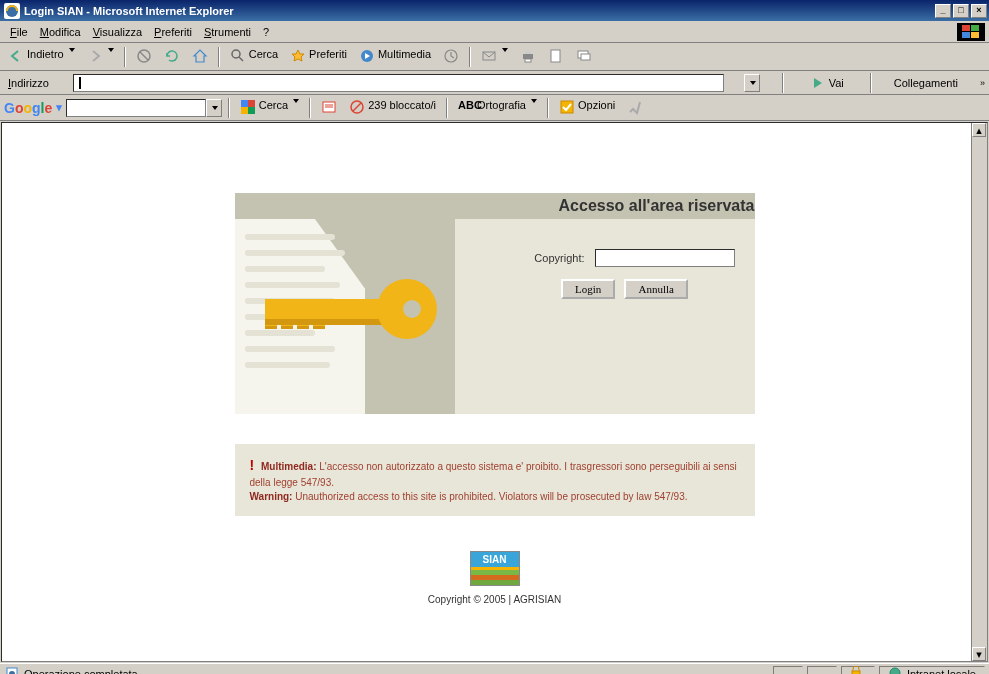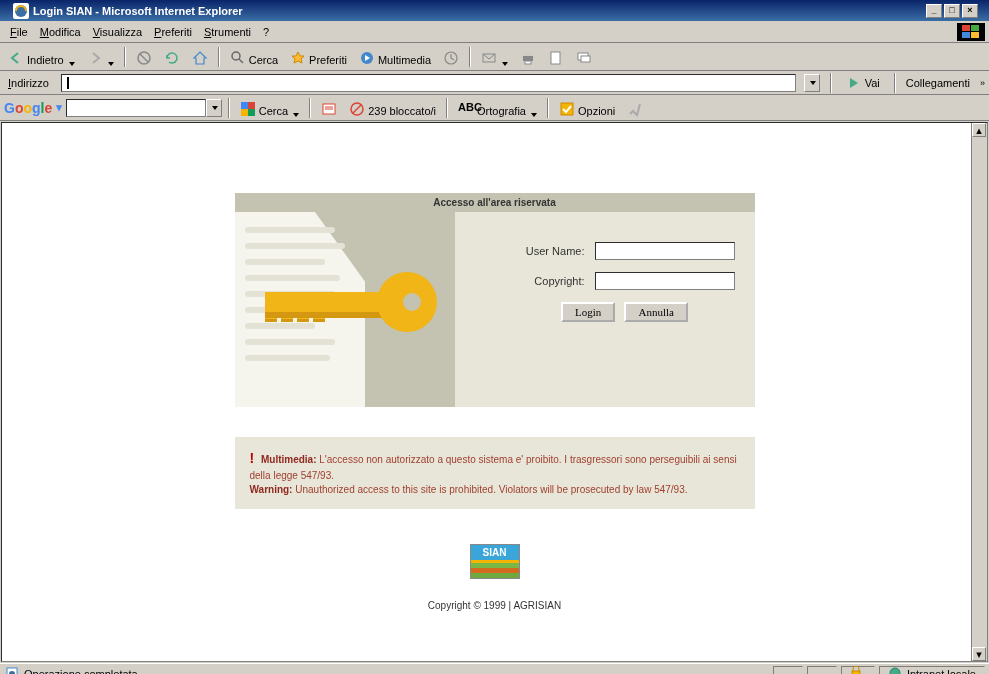--- a/index.html
+++ b/index.html
@@ -11,44 +11,44 @@
     overflow: hidden;
     width: 989px;
     height: 674px;
   }
   .titlebar {
     background: linear-gradient(to bottom, #0a246a, #3a6ea5);
     height: 21px;
     display: flex;
     align-items: center;
     justify-content: space-between;
-    padding: 0 11px;
+    padding: 0 2px;
     color: white;
   }
   .titlebar-left { display:flex; align-items:center; gap:4px; font-weight:bold; padding-left:2px;}
   .titlebar-icon { width:16px; height:16px; background:#fff; display:inline-block; border-radius:2px;}
   .title-icons { display:flex; gap:2px;}
   .title-btn { width:16px; height:14px; background:#d4d0c8; border:1px solid #fff; border-right-color:#808080; border-bottom-color:#808080; font-size:9px; font-weight:bold; text-align:center; line-height:11px; color:#000;}
   .menubar {
     background:#d4d0c8; height:22px; display:flex; align-items:center; padding:0 4px; gap:0; border-bottom:1px solid #808080; justify-content:space-between;
   }
   .menu-items { display:flex; align-items:center; }
   .menu-item { padding:2px 6px; cursor:default;}
   .menu-item u { text-decoration:underline;}
   .win-flag { width:28px; height:18px; background:#000; display:flex; align-items:center; justify-content:center;}
   .win-flag-inner { width:18px; height:14px; }
   .toolbar {
     background:#d4d0c8; height:28px; display:flex; align-items:center; padding:0 4px; gap:4px; border-bottom:1px solid #808080;
   }
-  .tb-btn { display:flex; align-items:flex-end; gap:3px; padding:2px 4px; cursor:default; height:22px;}
+  .tb-btn { display:flex; align-items:flex-start; gap:3px; padding:2px 4px; cursor:default; height:22px;}
   .tb-sep { width:2px; height:20px; border-left:1px solid #808080; border-right:1px solid #fff; margin:0 2px;}
   .tb-icon { width:16px; height:16px; display:inline-block;}
   .arrow-down { width:0; height:0; border-left:3px solid transparent; border-right:3px solid transparent; border-top:4px solid #000; display:inline-block; margin-left:2px;}
   .addressbar {
-    background:#d4d0c8; height:24px; display:flex; align-items:center; padding:0 4px; gap:8px; border-bottom:1px solid #808080;
+    background:#d4d0c8; height:24px; display:flex; align-items:center; padding:0 4px; gap:20px; border-bottom:1px solid #808080;
   }
   .address-label { padding:0 4px;}
   .address-input { flex:1; height:18px; border:1px inset #808080; background:#fff; padding:0 3px; display:flex; align-items:center;}
   .address-input-dd { width:16px; height:18px; background:#d4d0c8; border:1px solid #fff; border-right-color:#808080; border-bottom-color:#808080; display:flex; align-items:center; justify-content:center;}
   .go-btn { display:flex; align-items:center; gap:3px; padding:0 4px;}
   .googlebar {
     background:#d4d0c8; height:26px; display:flex; align-items:center; padding:0 4px; gap:4px; border-bottom:1px solid #808080;
   }
   .google-logo { font-weight:bold; font-size:14px; }
   .google-logo .g1{color:#4285F4;} .google-logo .g2{color:#DB4437;} .google-logo .g3{color:#F4B400;} .google-logo .g4{color:#4285F4;} .google-logo .g5{color:#0F9D58;} .google-logo .g6{color:#DB4437;}
@@ -56,21 +56,21 @@
   .content-area {
     background:#fff; height:540px; border:1px inset #808080; margin:1px; overflow:auto; position:relative;
   }
   .scroll-v { position:absolute; right:0; top:0; width:16px; height:100%; background:#d4d0c8; border-left:1px solid #808080;}
   .scroll-btn { width:14px; height:14px; background:#d4d0c8; border:1px solid #fff; border-right-color:#808080; border-bottom-color:#808080; position:absolute; display:flex; align-items:center; justify-content:center;}
   .scroll-btn-up{ top:0;} .scroll-btn-down{ bottom:0;}
   .page {
     width:520px; margin:70px auto 0; font-family:Verdana, Arial, sans-serif;
   }
   .page-header {
-    background:#c4c2b0; text-align:center; font-weight:bold; font-size:10px; padding:4px 0; color:#333;
+    background:#c4c2b0; text-align:right; font-weight:bold; font-size:16px; padding:4px 0; color:#333;
   }
   .login-box {
     background:#e8e6d8; height:195px; display:flex; position:relative; overflow:hidden;
   }
   .login-graphic { width:220px; position:relative; background:#f5f4ed;}
   .paper-lines { position:absolute; top:15px; left:10px;}
   .paper-line { width:100px; height:6px; background:#e4e2d5; margin-bottom:10px; border-radius:3px;}
   .gray-shape { position:absolute; right:0; top:0; width:0; height:0; border-top:0px solid transparent; border-bottom:195px solid transparent; border-right:140px solid #c4c2b0;}
   .gray-shape2 { position:absolute; right:0; top:0; width:90px; height:195px; background:#c4c2b0;}
   .key { position:absolute; top:60px; left:30px; display:flex; align-items:center;}
@@ -90,21 +90,21 @@
   .forgot-text { font-size:10px; color:#555; text-align:right; margin-top:15px; line-height:1.4;}
   .warning-box {
     background:#e8e6d8; margin-top:30px; padding:12px 15px; font-size:10px; color:#a04030; line-height:1.4;
   }
   .warning-box b { color:#902820;}
   .excl { color:#c00000; font-weight:bold; font-size:14px; margin-right:4px;}
   .footer-logo {
     text-align:center; margin-top:35px; font-size:10px; color:#333;
   }
   .sian-logo {
-    width:50px; height:35px; margin:0 auto 21px; border:1px solid #888; background:linear-gradient(to bottom, #3aa5d8 45%, #f4b400 45%, #f4b400 55%, #7ab845 55%, #7ab845 70%, #d46a1e 70%, #d46a1e 85%, #6fa83e 85%);
+    width:50px; height:35px; margin:0 auto 8px; border:1px solid #888; background:linear-gradient(to bottom, #3aa5d8 45%, #f4b400 45%, #f4b400 55%, #7ab845 55%, #7ab845 70%, #d46a1e 70%, #d46a1e 85%, #6fa83e 85%);
     display:flex; align-items:flex-start; justify-content:center; color:#fff; font-weight:bold; font-size:10px; padding-top:2px;
   }
   .statusbar {
     background:#d4d0c8; height:20px; border-top:1px solid #fff; display:flex; align-items:center; justify-content:space-between; padding:0 4px; font-size:11px;
   }
   .status-left { display:flex; align-items:center; gap:4px;}
   .status-right { display:flex; align-items:center; gap:4px;}
   .status-cell { border:1px inset #d4d0c8; padding:1px 8px; height:16px; display:flex; align-items:center; gap:3px;}
 </style>
 </head>
@@ -340,43 +340,39 @@
             </div>
           </div>
           <div style="position:relative;">
             <div class="key-head-shadow"></div>
             <div class="key-head"></div>
           </div>
         </div>
       </div>
       <div class="login-form">
         <div class="form-row">
-          <span class="form-label">User Name:</span>
-          <input class="form-input" type="text" style="">
-        </div>
-        <div class="form-row">
           <span class="form-label">Copyright:</span>
           <input class="form-input" type="password" style="">
         </div>
         <div class="form-buttons">
           <button class="form-btn">Login</button>
           <button class="form-btn">Annulla</button>
         </div>
       </div>
     </div>
 
     <div class="warning-box">
       <span class="excl">!</span>
       <b>Multimedia:</b><span> L'accesso non autorizzato a questo sistema e' proibito. I trasgressori sono perseguibili ai sensi della legge 547/93.</span><br>
       <b>Warning:</b><span> Unauthorized access to this site is prohibited. Violators will be prosecuted by law 547/93.</span>
     </div>
 
     <div class="footer-logo">
       <div class="sian-logo">SIAN</div>
-      <span>Copyright © 1999 | AGRISIAN</span>
+      <span>Copyright © 2005 | AGRISIAN</span>
     </div>
   </div>
 </div>
 
 <div class="statusbar">
   <div class="status-left">
     <span class="tb-icon"><svg width="16" height="16">
           <rect x="3" y="2" width="10" height="12" fill="#fff" stroke="#48c"></rect>
           <circle cx="8" cy="8" r="3" fill="#3a6ea5"></circle>
         </svg></span>

